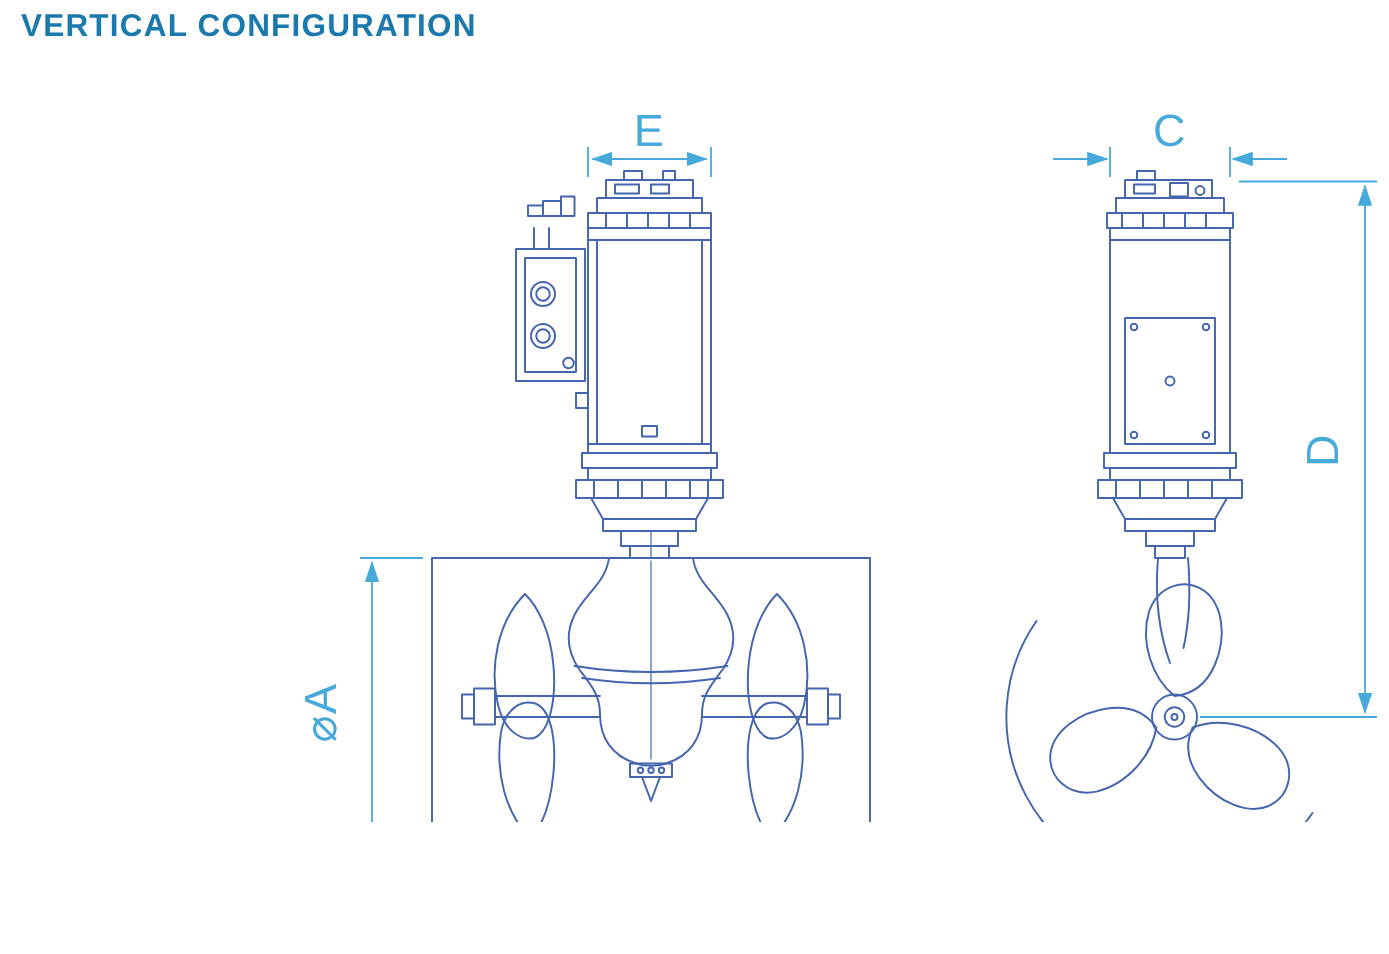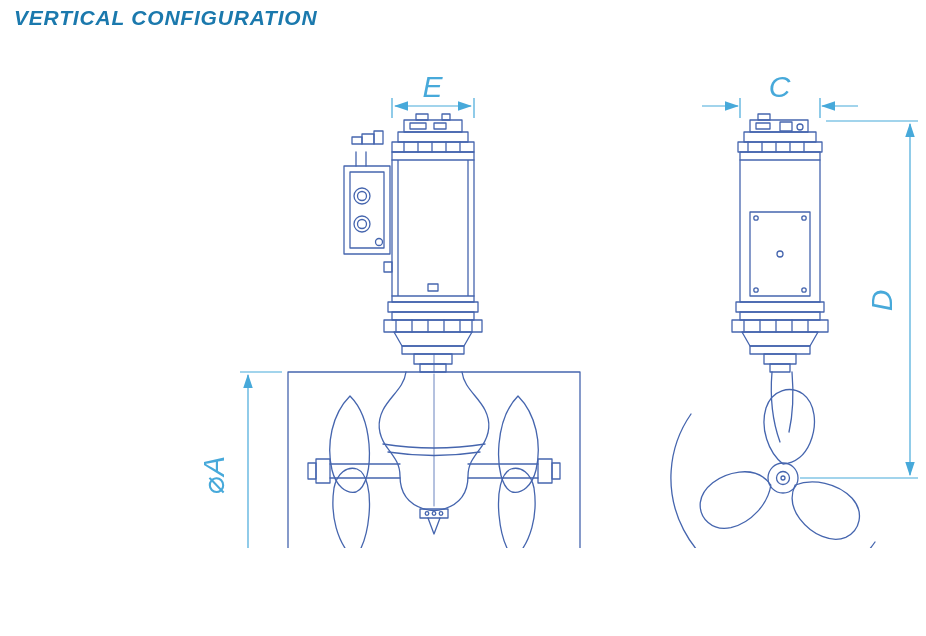--- a/index.html
+++ b/index.html
@@ -1,20 +1,19 @@
 <!DOCTYPE html>
 <html style="--color-title: #1b79ad; --color-line: #4565ae; --color-dimension: #47a9da; --color-background: #ffffff;"><head>
 <meta charset="utf-8">
 <style>
   html,body { margin:0; padding:0; background:#ffffff; }
   .page {
     position:relative; width:926px; height:548px;
     background:var(--color-background,#ffffff); overflow:hidden;
     font-family:"Liberation Sans","DejaVu Sans",sans-serif;
-    font-style:italic;
   }
   .page-title {
     position:absolute; left:14px; top:6px; margin:0;
     font-size:21px; font-weight:bold; letter-spacing:0.8px;
     color:var(--color-title,#1b79ad);
   }
   svg.drawing { position:absolute; left:0; top:0; }
   .draw { stroke:var(--color-line,#4565ae); fill:none; stroke-width:1.3;
           stroke-linejoin:round; stroke-linecap:round; }
   .thin { stroke-width:0.8; }

